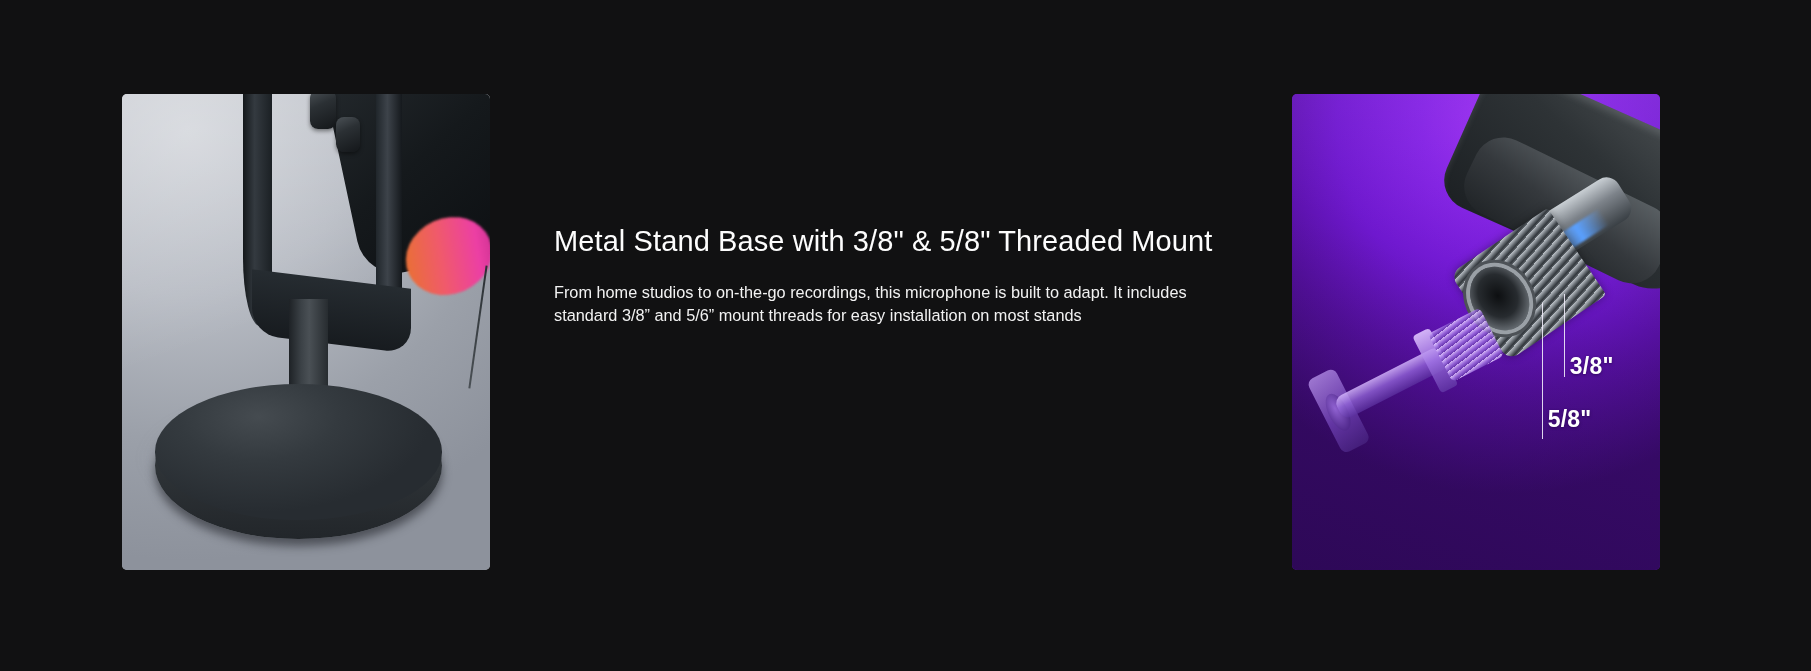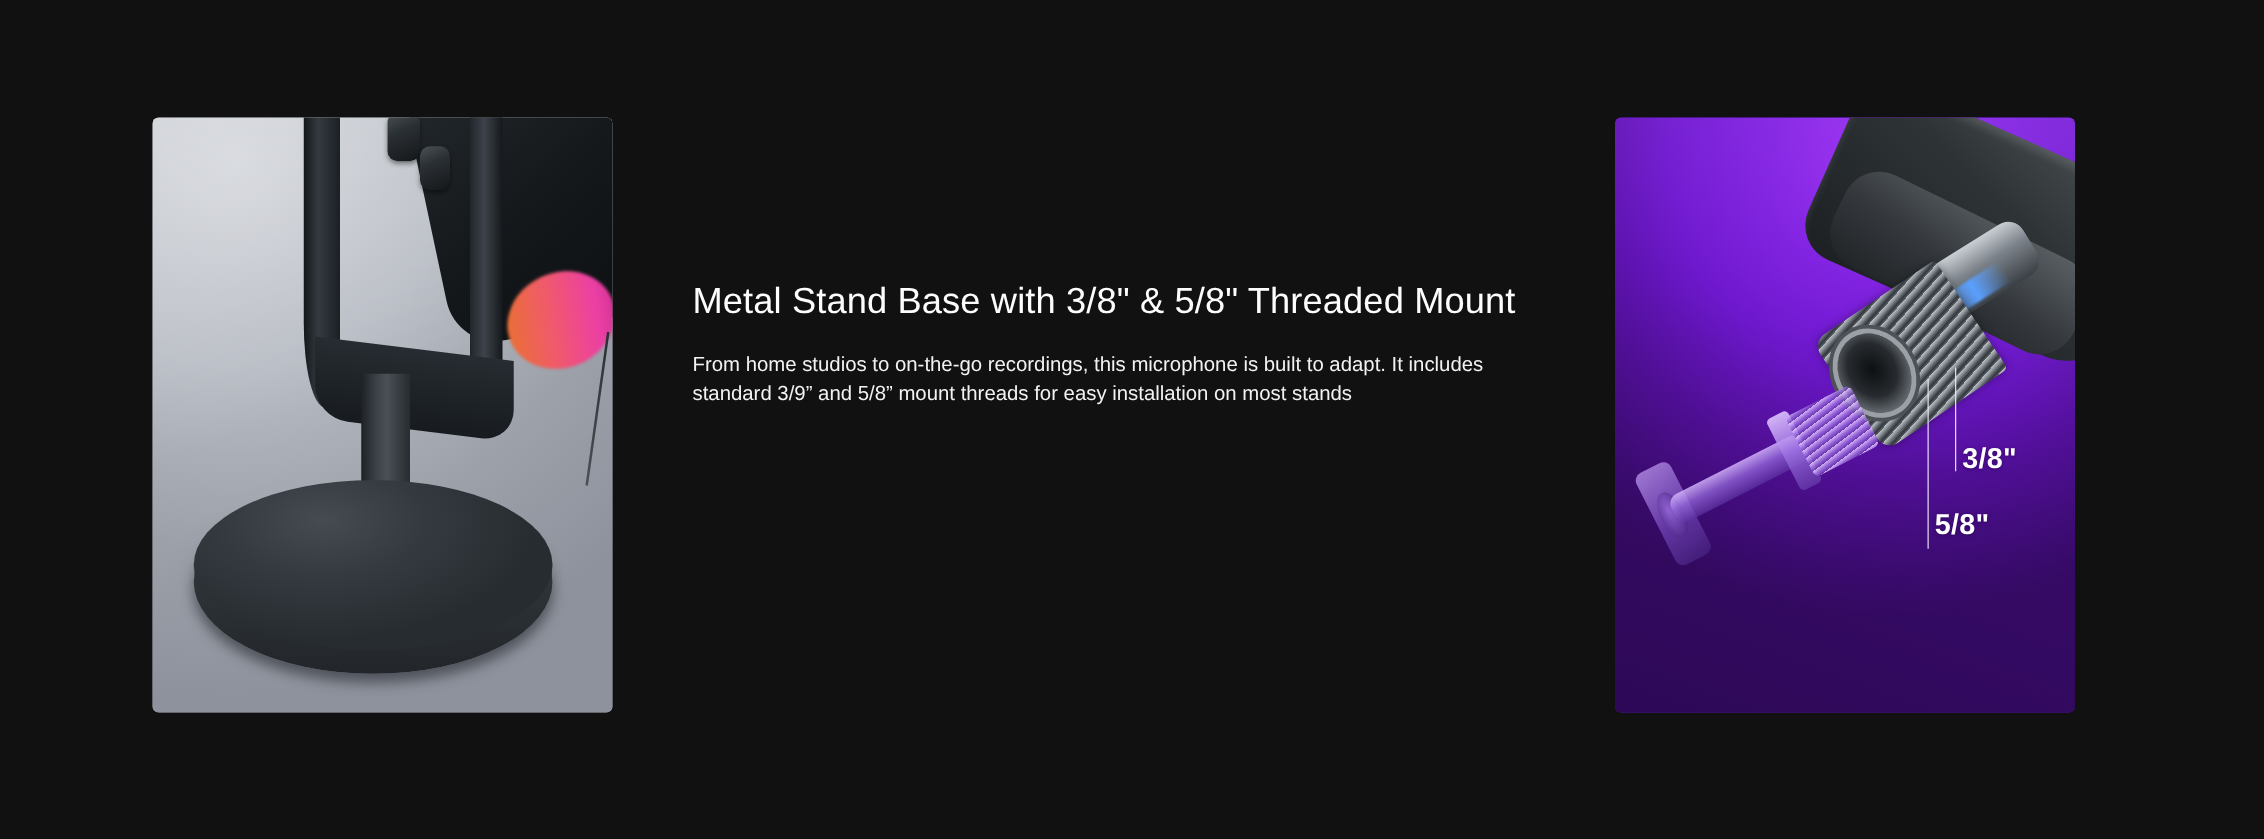--- a/index.html
+++ b/index.html
@@ -401,21 +401,21 @@
       <div class="knob knob-2"></div>
     </div>
     <div class="yoke-hole"></div>
     <div class="mic-shaft"></div>
     <div class="mic-collar"></div>
     <div class="mic-base"></div>
   </div>
 
   <div class="text-column">
     <h2 class="feature-title">Metal Stand Base with 3/8" &amp; 5/8" Threaded Mount</h2>
-    <p class="feature-paragraph">From home studios to on-the-go recordings, this microphone is built to adapt. It includes standard 3/9” and 5/8” mount threads for easy installation on most stands</p>
+    <p class="feature-paragraph">From home studios to on-the-go recordings, this microphone is built to adapt. It includes standard 3/8” and 5/6” mount threads for easy installation on most stands</p>
   </div>
 
   <div class="right-media">
     <div class="purple-bg"></div>
     <div class="mic-arm"></div>
     <div class="mic-arm-inner"></div>
     <div class="shank"></div>
     <div class="blue-glint"></div>
     <div class="thread-socket"></div>
     <div class="thread-bore"></div>

